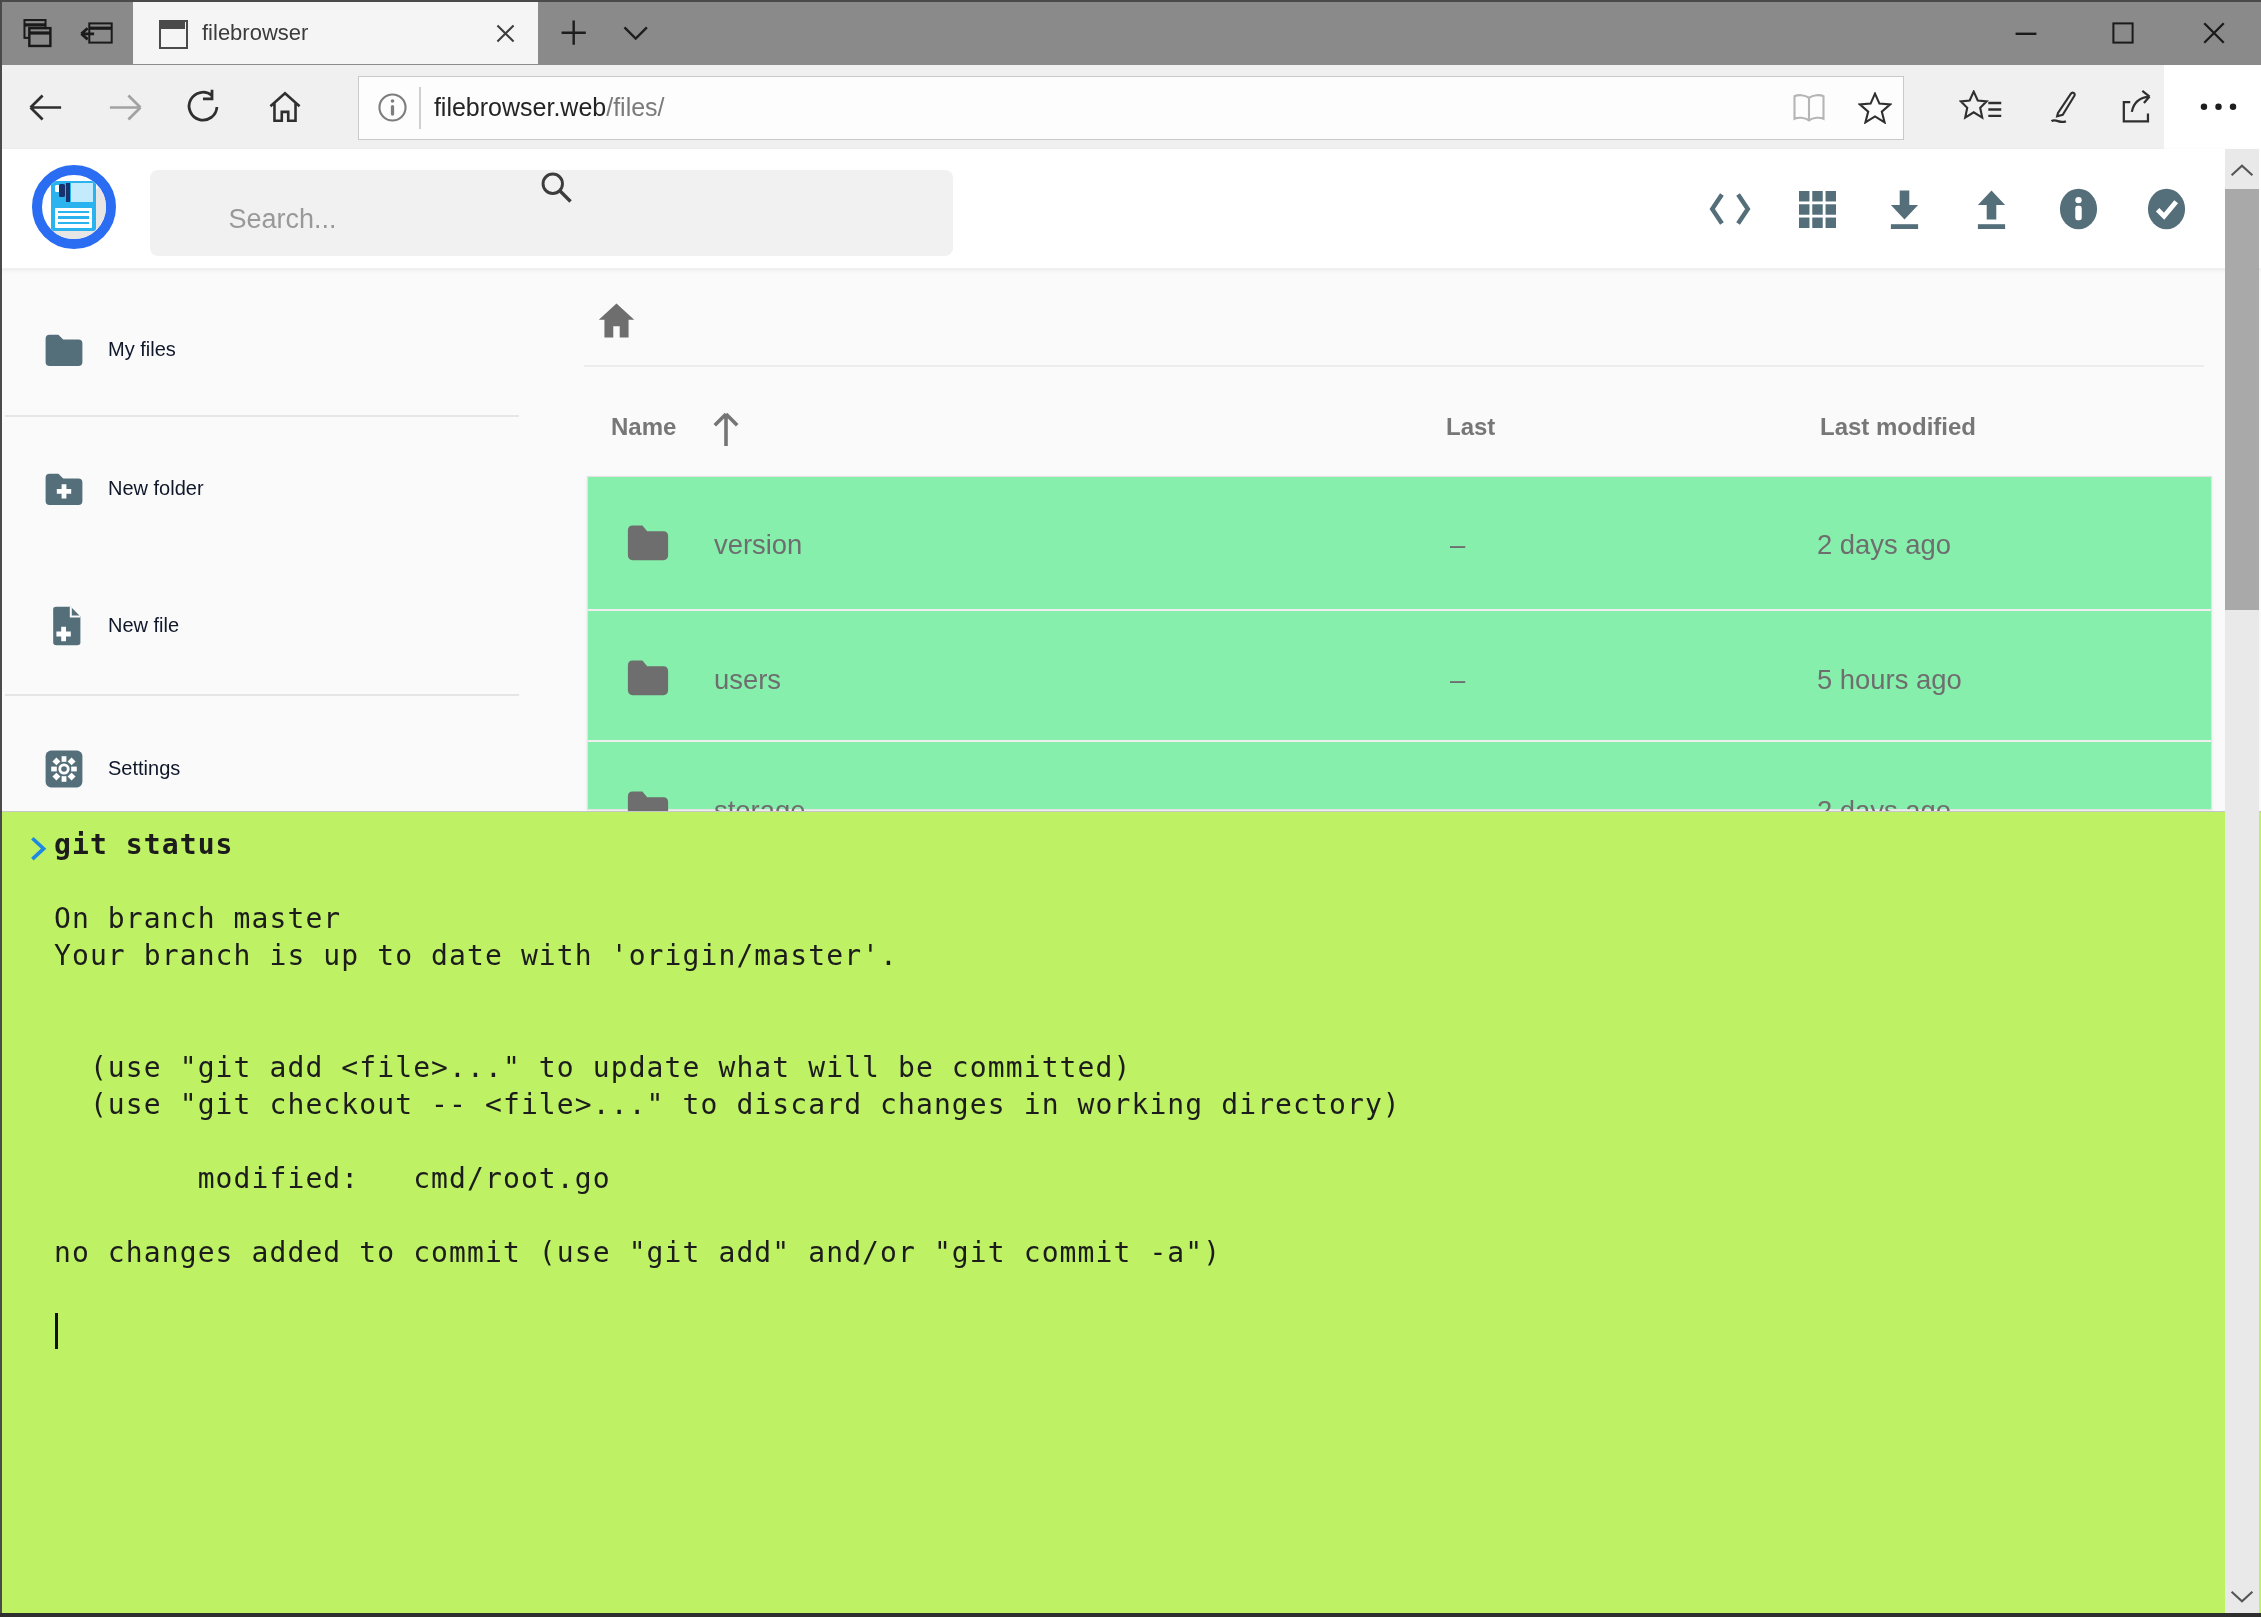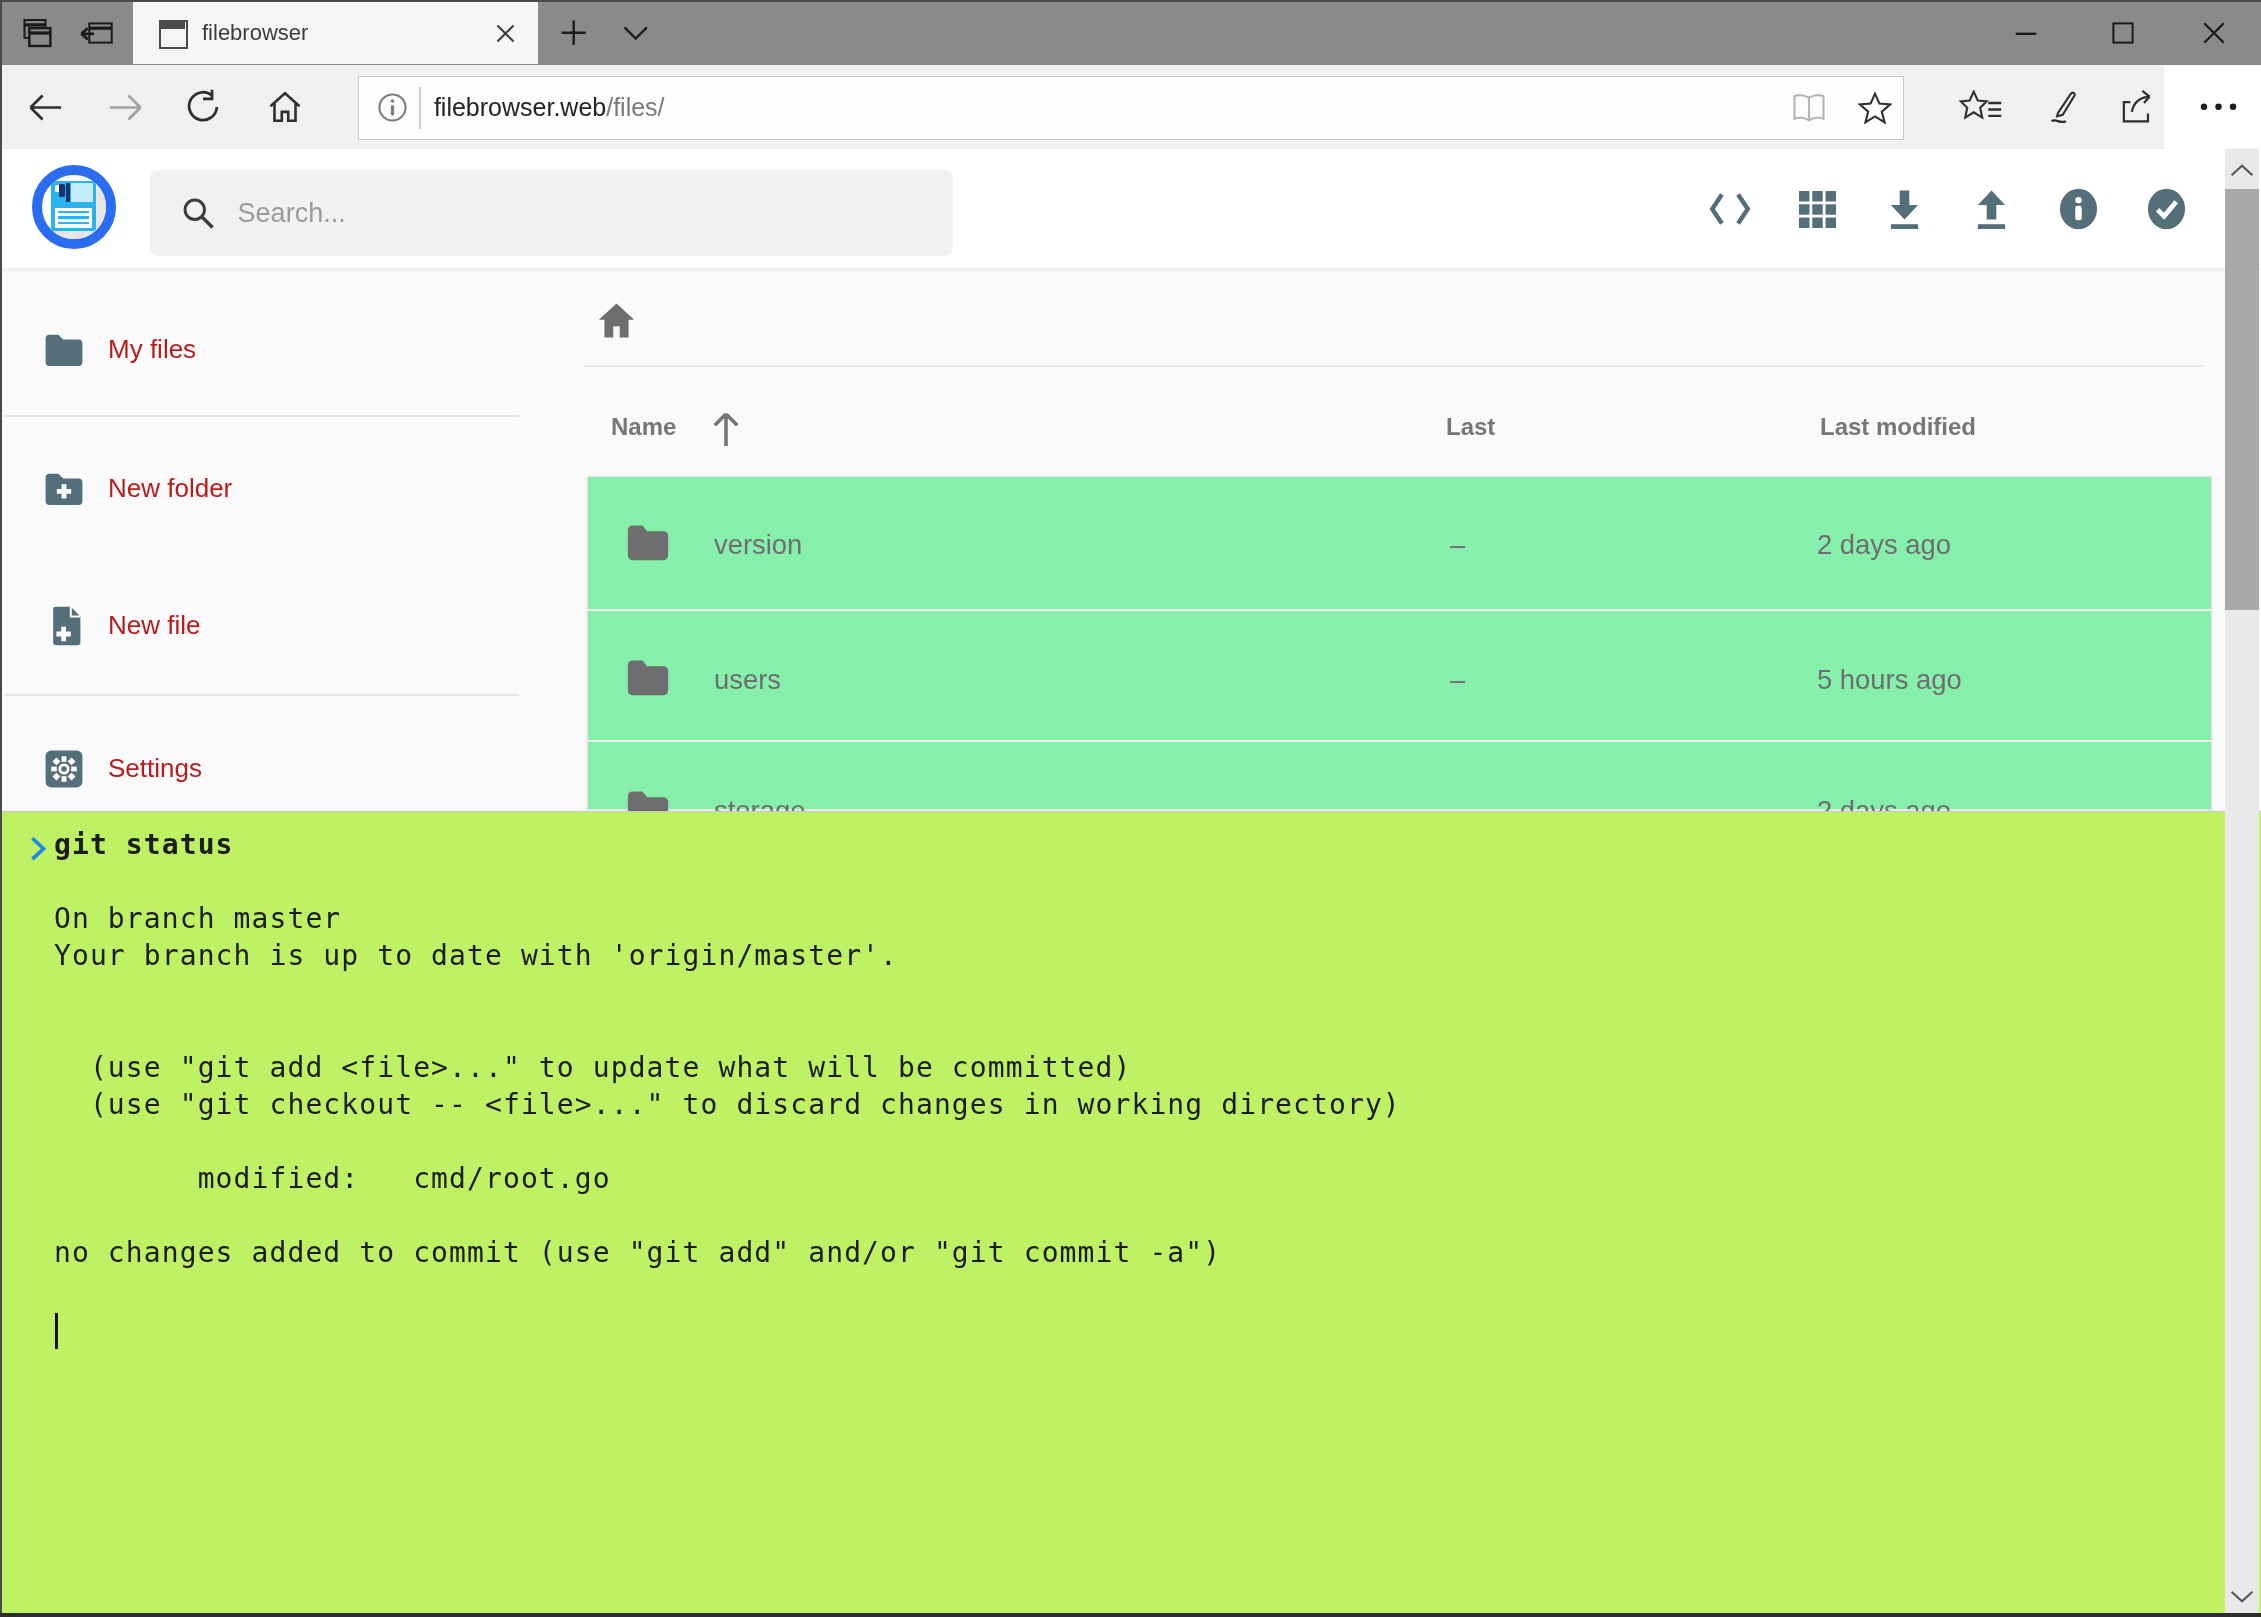--- a/index.html
+++ b/index.html
@@ -35,30 +35,30 @@
   .appheader { position:absolute; left:0; top:149px; width:2261px; height:119px; background:#ffffff; box-shadow:0 2.4px 4.8px rgba(0,0,0,0.10); z-index:5; }
   .logo { position:absolute; left:32px; top:16px; width:84px; height:84px; border-radius:50%; border:10.5px solid #2a6df2; background:#fff; overflow:hidden; }
   .logo .shadow { position:absolute; left:22.6px; top:24px; width:73px; height:73px; background:#e8e6e4; transform:rotate(45deg); }
   .floppy { position:absolute; left:9px; top:5.7px; width:45px; height:50px; background:#2bb3ef; border-radius:2.4px; }
   .floppy .dot { position:absolute; left:4px; top:4px; width:7.3px; height:7.3px; background:#fff; border-radius:1.6px; }
   .floppy .bar { position:absolute; left:14.5px; top:2.4px; width:4px; height:19.4px; background:#16336e; }
   .floppy .panel { position:absolute; left:20px; top:2.4px; width:22px; height:19.4px; background:#c4ebfb; }
   .floppy .slit { position:absolute; left:8px; top:3.2px; width:5.7px; height:13px; background:#16336e; border-radius:1.6px; }
   .floppy .label { position:absolute; left:4px; top:27px; width:37px; height:20px; background:#fff; border-radius:0.8px; }
   .floppy .label i { display:block; height:2.4px; background:#2bb3ef; margin:3.2px 3.2px 0 3.2px; }
-  .searchbar { position:absolute; left:150px; top:21px; width:803px; height:86px; background:#f1f1f1; border-radius:8px; display:flex; align-items:center; }
+  .searchbar { position:absolute; left:150px; top:21px; width:803px; height:86px; background:#f1f1f1; border-radius:8px; display:flex; align-items:center;flex-direction:column; }
   .searchbar input { border:none; outline:none; background:transparent; font-size:27px; color:#444; font-family:"Liberation Sans", sans-serif; width:646px; }
   .searchbar input::placeholder { color:#999; opacity:1; }
   .hdr-icon { position:absolute; top:36px; width:65px; height:48px; display:flex; align-items:center; justify-content:center; }
 
   
   .content { position:absolute; left:0; top:269px; width:2261px; height:542px; background:#fafafa; overflow:hidden; }
   .side-item { position:absolute; left:0; width:519px; height:81px; display:flex; align-items:center; cursor:default; }
   .side-item .ic { position:absolute; left:44px; }
-  .side-item .lbl { position:absolute; left:108px; font-size:26px; color:#b91c1c; }
+  .side-item .lbl { position:absolute; left:108px; font-size:20px; color:#0f172a; }
   .side-divider { position:absolute; left:4.8px; width:514px; height:1.6px; background:#e5e5e5; }
 
   .crumb-home { position:absolute; left:592px; top:29px; width:48px; height:45px; display:flex; align-items:center; justify-content:center; }
   .crumb-divider { position:absolute; left:584px; top:96px; width:1620px; height:1.6px; background:#ececec; }
   .listhead { position:absolute; top:144px; font-size:24px; font-weight:bold; color:#777; }
   .sort-arrow { position:absolute; left:710px; top:140px; }
 
   .card { position:absolute; left:587px; top:207px; width:1625px; height:334px; background:#86efac; border:0.8px solid #e3e3e3; box-shadow:0 0.8px 3.2px rgba(0,0,0,0.08); }
   .frow { position:absolute; left:0; width:100%; height:132px; }
   .frow .ficon { position:absolute; left:38px; top:47px; }

